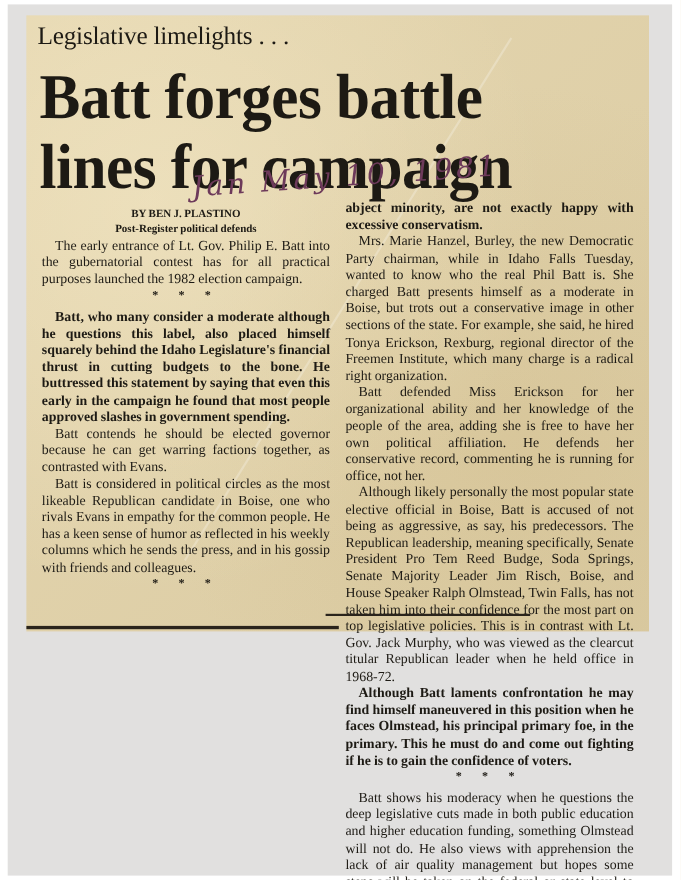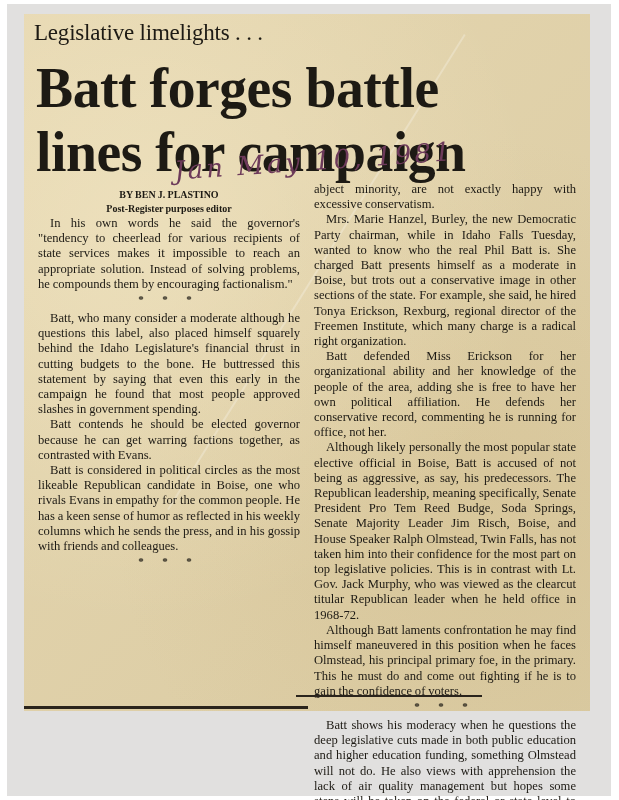--- a/index.html
+++ b/index.html
@@ -7,21 +7,21 @@
       width: 619px; height: 800px;
       background: #ffffff;
       position: relative; overflow: hidden;
       font-family: "Liberation Serif", serif;
     }
     .mat {
       position: absolute; left: 7px; top: 4px; width: 604px; height: 792px;
       background: #e1e0df;
     }
     .clipping {
-      position: absolute; left: 24px; top: 14px; width: 566px; height: 697px;
+      position: absolute; left: 24px; top: 14px; width: 566px; height: 560px;
       background: #e3d3a9;
       background-image:
         radial-gradient(circle at 20% 30%, rgba(255,245,215,0.35), rgba(0,0,0,0) 60%),
         radial-gradient(circle at 80% 70%, rgba(200,175,120,0.25), rgba(0,0,0,0) 55%),
         linear-gradient(135deg, rgba(255,255,255,0.08), rgba(0,0,0,0.04));
       color: #1d1a14;
       box-sizing: border-box;
     }
     .kicker {
       position: absolute; left: 10px; top: 6px;
@@ -39,21 +39,21 @@
       letter-spacing: 3px;
     }
     .col {
       position: absolute; top: 174px; width: 262px;
       font-size: 12.6px; line-height: 15.2px; text-align: justify;
       word-spacing: -0.3px;
     }
     .col.left { left: 14px; }
     .col.right { left: 290px; top: 168px; }
     .col p { margin: 0; text-indent: 12px; }
-    .col p.b { font-weight: normal; }
+    .col p.b { font-weight: bold; }
     .col p.noindent { text-indent: 0; }
     .byline { text-align: center; font-weight: bold; font-size: 10px; line-height: 14px; }
     .stars { text-align: center; font-weight: bold; letter-spacing: 8px; line-height: 12px; font-size: 11px; margin: 1px 0 6px 0; }
     .rule-bottom {
       position: absolute; left: 0; bottom: 2px; width: 284px; height: 3px;
       background: #2a241c;
     }
     .rule-right {
       position: absolute; left: 272px; bottom: 14px; width: 186px; height: 2px;
       background: #2a241c;
@@ -76,23 +76,23 @@
 
   <div class="headline">
     <div>Batt forges battle</div>
     <div>lines for campaign</div>
   </div>
 
   <div class="handwriting">Jan May 10, 1981</div>
 
   <div class="col left">
     <div class="byline">BY BEN J. PLASTINO</div>
-    <div class="byline">Post-Register purposes editor</div>
+    <div class="byline">Post-Register political defends</div>
     <div id="left-paras">
-        <p>In his own words he said the governor's "tendency to cheerlead for various recipients of state services makes it impossible to reach an appropriate solution. Instead of solving problems, he compounds them by encouraging factionalism."</p>
+        <p>The early entrance of Lt. Gov. Philip E. Batt into the gubernatorial contest has for all practical purposes launched the 1982 election campaign.</p>
         <div class="stars">* * *</div>
         <p class="b">Batt, who many consider a moderate although he questions this label, also placed himself squarely behind the Idaho Legislature's financial thrust in cutting budgets to the bone. He buttressed this statement by saying that even this early in the campaign he found that most people approved slashes in government spending.</p>
         <p>Batt contends he should be elected governor because he can get warring factions together, as contrasted with Evans.</p>
         <p>Batt is considered in political circles as the most likeable Republican candidate in Boise, one who rivals Evans in empathy for the common people. He has a keen sense of humor as reflected in his weekly columns which he sends the press, and in his gossip with friends and colleagues.</p>
         <div class="stars">* * *</div>
       </div>
   </div>
 
   <div class="col right">
     <div id="right-paras">

